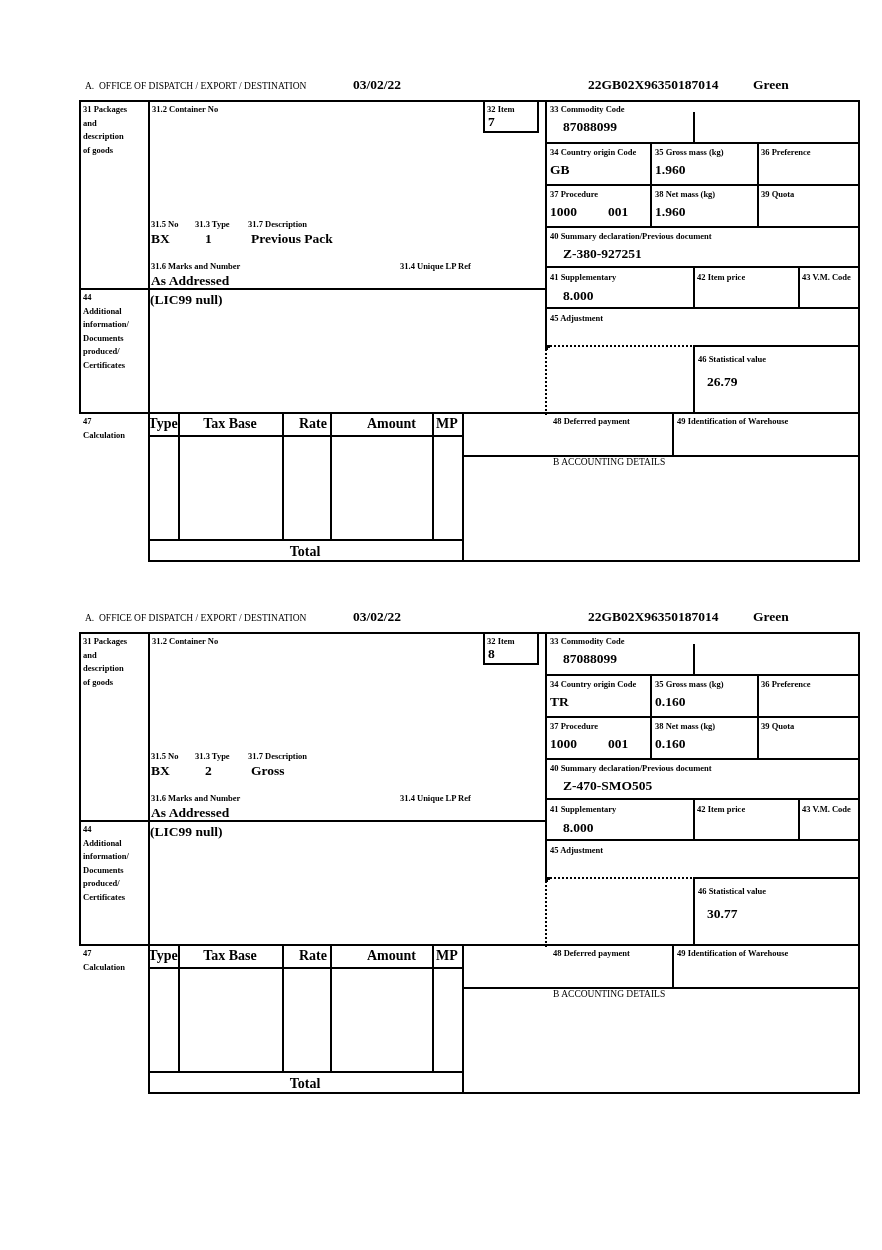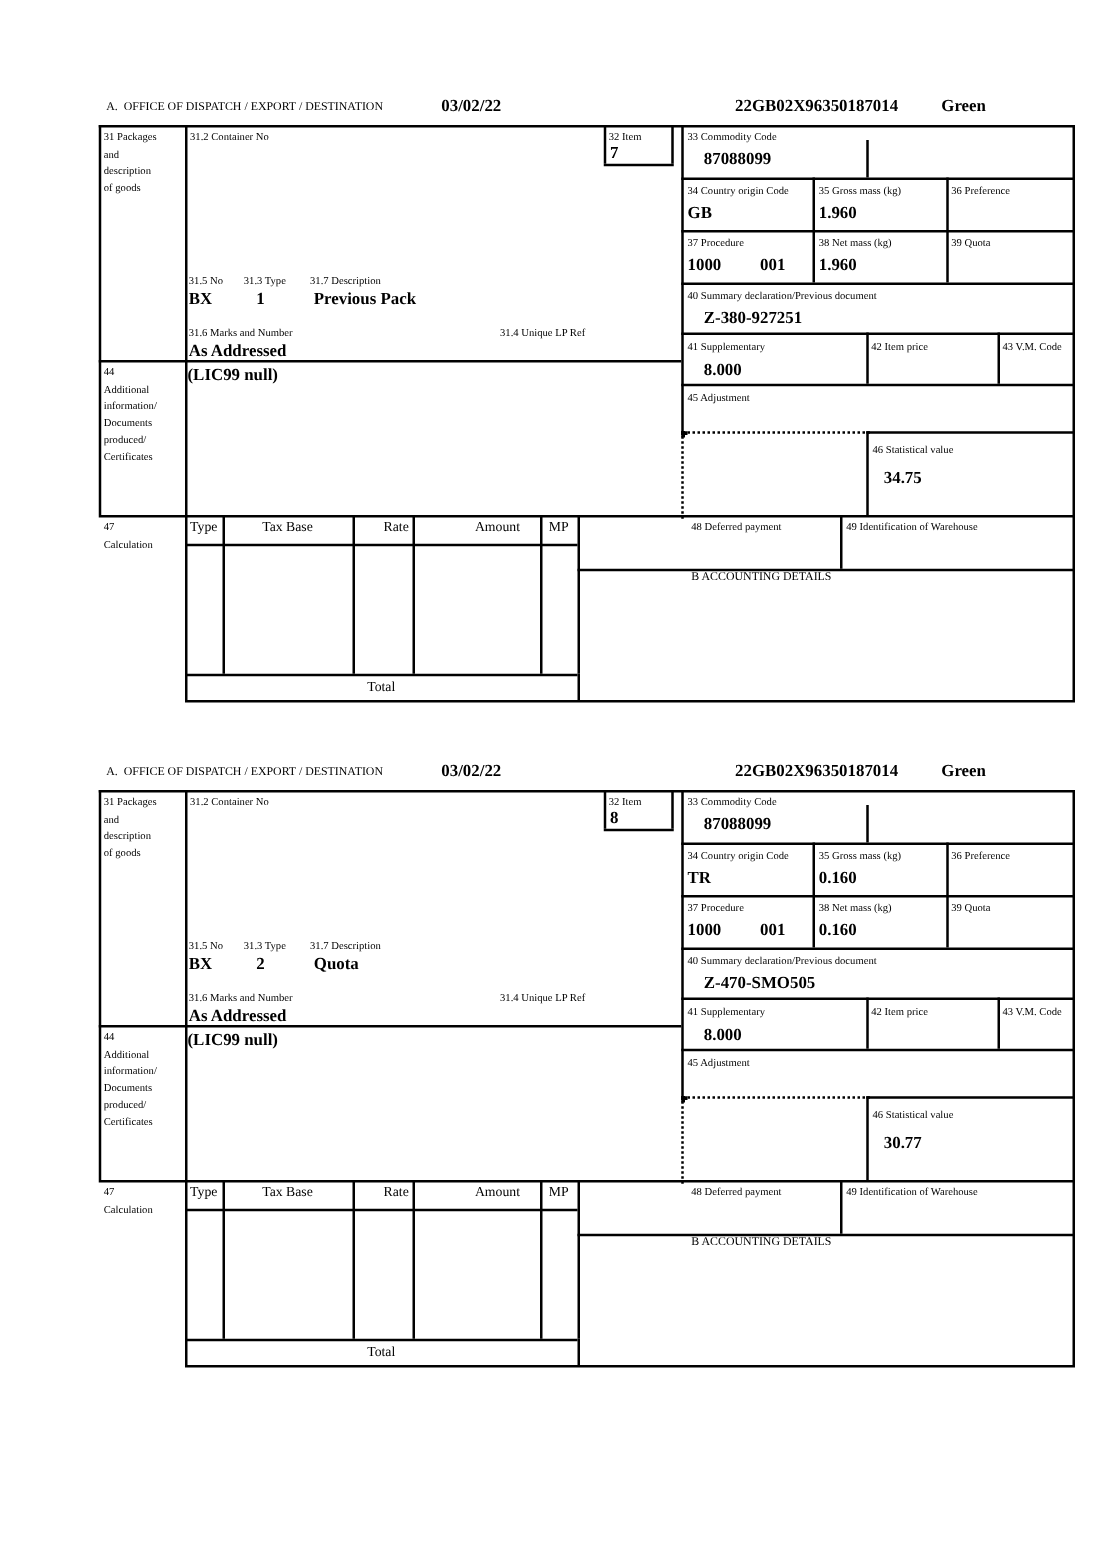--- a/index.html
+++ b/index.html
@@ -5,24 +5,24 @@
   html,body{margin:0;padding:0;background:#fff;}
   #page{position:relative;width:882px;height:1250px;background:#fff;overflow:hidden;
         font-family:"Liberation Serif","DejaVu Serif",serif;color:#000;}
   .customs-form{position:absolute;left:0;width:882px;height:505px;}
   .form-0{top:75px}
   .form-1{top:607px}
   .body{position:absolute;left:79px;top:25px;width:782px;height:462px;}
   .hl{position:absolute;display:block;height:0;border-top:2px solid #000;}
   .vl{position:absolute;display:block;width:0;border-left:2px solid #000;}
   .dot{border-top-style:dotted;border-left-style:dotted;}
-  .lbl{position:absolute;font-size:8.5px;font-weight:normal;line-height:13.5px;white-space:pre-line;}
+  .lbl{position:absolute;font-size:8.5px;font-weight:bold;line-height:13.5px;white-space:pre-line;}
   .val{position:absolute;font-size:13.5px;font-weight:bold;line-height:16px;white-space:pre;}
   .hdr-lbl{position:absolute;font-size:9.5px;font-weight:normal;white-space:pre;}
-  .colhdr{position:absolute;top:316px;font-size:11px;font-weight:normal;}
+  .colhdr{position:absolute;top:316px;font-size:14px;font-weight:bold;}
   .tc{text-align:center}.tr{text-align:right}
 </style>
 </head>
 <body>
 
 <div id="page">
   <div id="forms">
   <div class="customs-form form-0">
 
     <div class="hdr-lbl" style="left:85px;top:6px">A.  OFFICE OF DISPATCH / EXPORT / DESTINATION</div>
@@ -114,21 +114,21 @@
 
       <div class="val" style="left:409px;top:14px">7</div>
       <div class="val" style="left:484px;top:19px">87088099</div>
       <div class="val" style="left:471px;top:62px">GB</div>
       <div class="val" style="left:576px;top:62px">1.960</div>
       <div class="val" style="left:471px;top:104px">1000</div>
       <div class="val" style="left:529px;top:104px">001</div>
       <div class="val" style="left:576px;top:104px">1.960</div>
       <div class="val" style="left:484px;top:146px">Z-380-927251</div>
       <div class="val" style="left:484px;top:188px">8.000</div>
-      <div class="val" style="left:628px;top:274px">34.75</div>
+      <div class="val" style="left:628px;top:274px">26.79</div>
       <div class="val" style="left:72px;top:131px">BX</div>
       <div class="val" style="left:126px;top:131px">1</div>
       <div class="val" style="left:172px;top:131px">Previous Pack</div>
       <div class="val" style="left:72px;top:173px">As Addressed</div>
       <div class="val" style="left:71px;top:192px">(LIC99 null)</div>
     </div>
   </div>
 
   <div class="customs-form form-1">
 
@@ -224,19 +224,19 @@
       <div class="val" style="left:471px;top:62px">TR</div>
       <div class="val" style="left:576px;top:62px">0.160</div>
       <div class="val" style="left:471px;top:104px">1000</div>
       <div class="val" style="left:529px;top:104px">001</div>
       <div class="val" style="left:576px;top:104px">0.160</div>
       <div class="val" style="left:484px;top:146px">Z-470-SMO505</div>
       <div class="val" style="left:484px;top:188px">8.000</div>
       <div class="val" style="left:628px;top:274px">30.77</div>
       <div class="val" style="left:72px;top:131px">BX</div>
       <div class="val" style="left:126px;top:131px">2</div>
-      <div class="val" style="left:172px;top:131px">Quota</div>
+      <div class="val" style="left:172px;top:131px">Gross</div>
       <div class="val" style="left:72px;top:173px">As Addressed</div>
       <div class="val" style="left:71px;top:192px">(LIC99 null)</div>
     </div>
   </div>
 </div>
 </div>
 
 </body></html>

